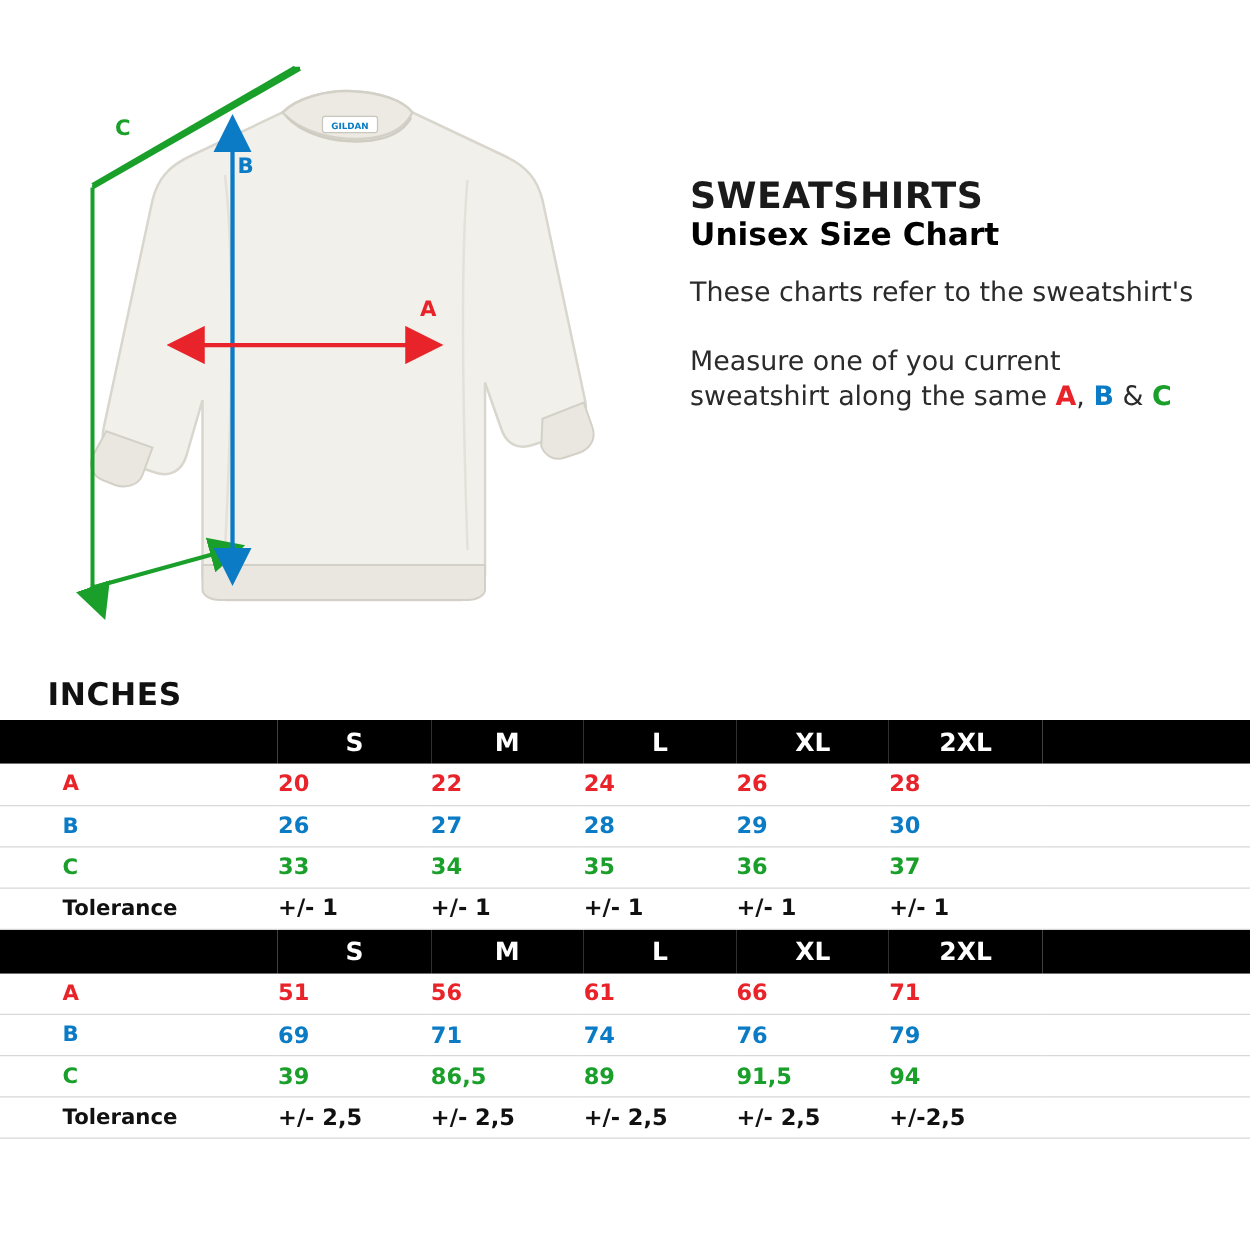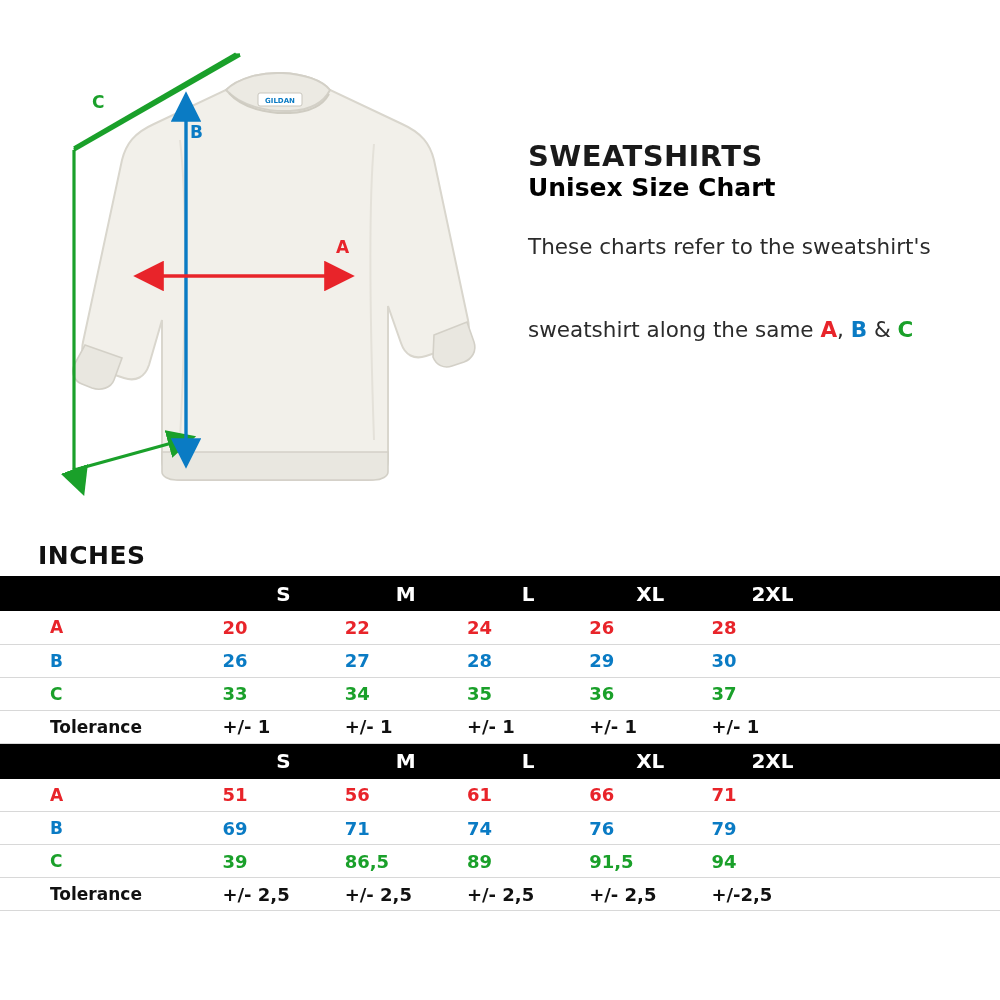--- a/index.html
+++ b/index.html
@@ -26,39 +26,39 @@
   .illustration {
     position: absolute;
     left: 30px; top: 20px;
     width: 460px; height: 500px;
   }
   .illustration svg { display: block; }
 
   
   .info {
     position: absolute;
-    left: 528px; top: 140px;
+    left: 552px; top: 140px;
     width: 420px;
   }
   .info .title {
     font-size: 29px;
     font-weight: bold;
     letter-spacing: 0.4px;
     line-height: 1.12;
     color: #1a1a1a;
   }
   .info .subtitle {
     font-size: 25px;
     font-weight: bold;
     line-height: 1.15;
     color: #000000;
     margin-top: 2px;
   }
   .info .para {
-    margin-top: 30px;
+    margin-top: 18px;
     font-size: 21.5px;
     line-height: 1.28;
     color: #2b2b2b;
     font-weight: 400;
   }
   .info .para .ltr-a { color: #e8242a; font-weight: bold; }
   .info .para .ltr-b { color: #0a7bc4; font-weight: bold; }
   .info .para .ltr-c { color: #1aa02a; font-weight: bold; }
 
   
@@ -208,21 +208,21 @@
         <text x="306" y="233" font-family="DejaVu Sans, sans-serif" font-size="17" font-weight="bold" fill="#e8242a">A</text>
       </svg>
     </div>
 
     <div class="info">
       <div class="title">SWEATSHIRTS</div>
       <div class="subtitle">Unisex Size Chart</div>
       <div class="para">
         <span>These charts refer to the sweatshirt's</span><br>
         <br>
-        <br>
+        <span>Measure one of you current</span><br>
         <span>sweatshirt along the same </span><span class="ltr-a">A</span><span>, </span><span class="ltr-b">B</span><span> &amp; </span><span class="ltr-c">C</span><br>
       </div>
     </div>
   </div>
 
   <div class="tables">
 
     <div class="section-title">INCHES</div>
 
     <table class="size-table">

